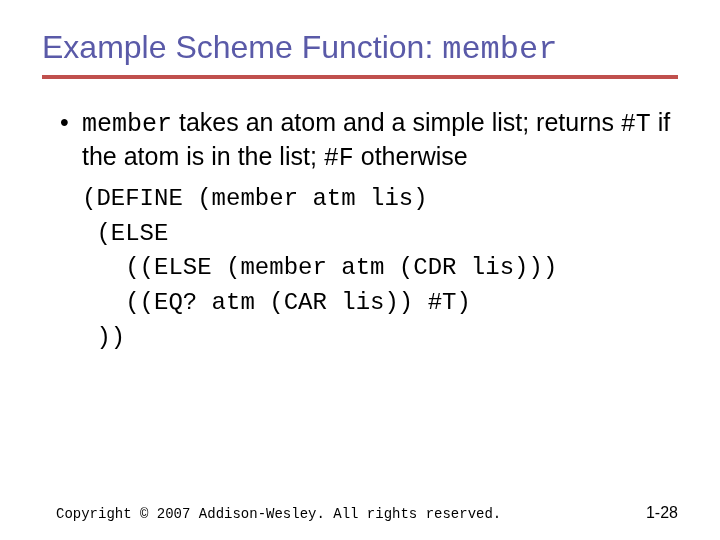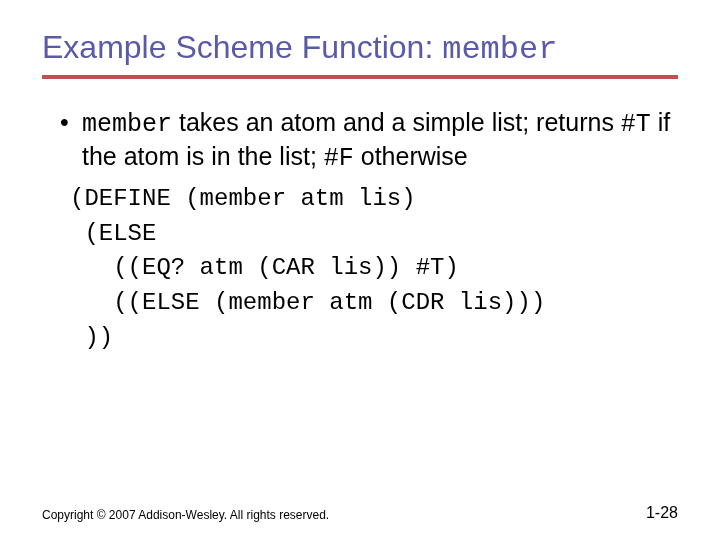--- a/index.html
+++ b/index.html
@@ -56,29 +56,29 @@
     color: #000;
     font-size: 25px;
   }
   .inline-code {
     font-family: "Courier New", Courier, monospace;
   }
   .codeblock {
     font-family: "Courier New", Courier, monospace;
     font-size: 24px;
     line-height: 1.45;
-    margin: 6px 0 0 28px;
+    margin: 6px 0 0 40px;
     white-space: pre;
   }
   .footer {
     position: absolute;
-    left: 42px;
+    left: 56px;
     bottom: 18px;
-    font-size: 12px;
-    font-family: Liberation Sans, sans-serif;
+    font-size: 14px;
+    font-family: Liberation Mono, monospace;
     color: #000;
   }
   .pagenum {
     position: absolute;
     right: 42px;
     bottom: 18px;
     font-size: 16px;
     font-family: Arial, sans-serif;
     color: #000;
   }
@@ -93,18 +93,18 @@
   </h1>
 
   <hr class="rule">
 
   <ul class="bullets">
     <li>
       <span class="inline-code">member</span><span> takes an atom and a simple list; returns </span><span class="inline-code">#T</span><span> if the atom is in the list; </span><span class="inline-code">#F</span><span> otherwise</span>
     </li>
   </ul>
 
-  <div class="codeblock"><div>(DEFINE (member atm lis)</div><div> (ELSE</div><div>   ((EQ? atm (CAR lis)) #T)</div><div>   ((ELSE (member atm (CDR lis)))</div><div> ))</div></div>
+  <div class="codeblock"><div>(DEFINE (member atm lis)</div><div> (ELSE</div><div>   ((ELSE (member atm (CDR lis)))</div><div>   ((EQ? atm (CAR lis)) #T)</div><div> ))</div></div>
 
   <div class="footer">Copyright © 2007 Addison-Wesley. All rights reserved.</div>
   <div class="pagenum">1-28</div>
 
 </div>
 
 </body></html>

